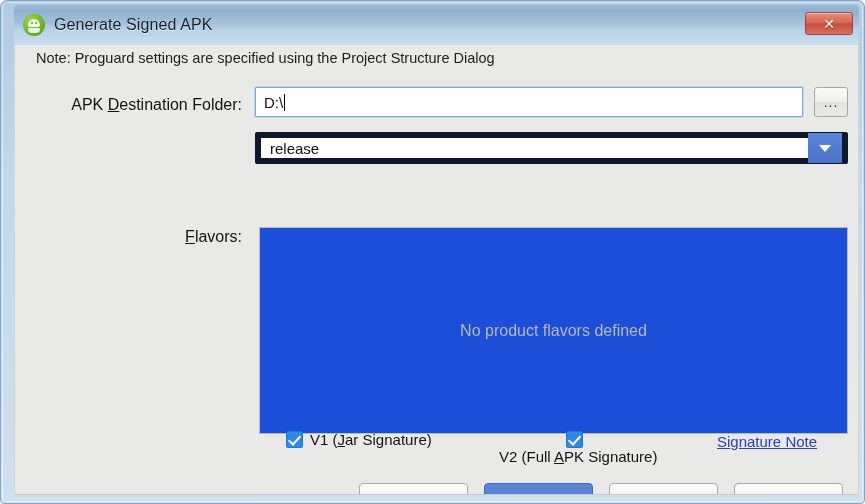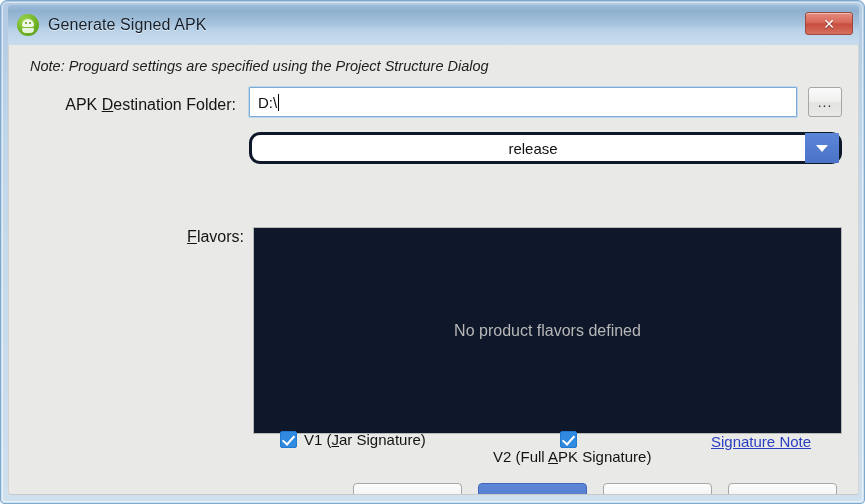--- a/index.html
+++ b/index.html
@@ -18,21 +18,21 @@
   
   #window-frame {
     position: absolute;
     left: 0; top: 0;
     width: 865px;
     height: 504px;
     box-sizing: border-box;
     background: linear-gradient(180deg, #b2cbe3 0%, #c3d8ea 35%, #cfe0ef 100%);
     border: 1px solid #7fa8cd;
     border-radius: 7px 7px 4px 4px;
-    padding: 4px 5px 5px 7px;
+    padding: 4px 5px 5px 13px;
   }
   #window-frame::before {
     
     content: "";
     position: absolute;
     left: 1px; top: 1px; right: 1px; bottom: 1px;
     border-radius: 6px 6px 3px 3px;
     border: 1px solid rgba(255,255,255,0.55);
     pointer-events: none;
   }
@@ -136,25 +136,24 @@
     border-bottom: 1px solid #c9c9c7;
     border-radius: 0 0 3px 3px;
     box-sizing: border-box;
     overflow: hidden;
   }
 
   
   #note-row {
     position: absolute;
     left: 21px;
-    top: 13px;
+    top: 5px;
     font-size: 14.5px;
     color: #1e1e1e;
     white-space: nowrap;
-    font-style: italic;
   }
 
   
   .form-label {
     position: absolute;
     font-size: 16px;
     color: #141414;
     white-space: nowrap;
     text-align: right;
   }
@@ -216,26 +215,25 @@
     width: 206px;
   }
   #build-combo {
     position: absolute;
     left: 240px;
     top: 87px;
     width: 593px;
     height: 32px;
     box-sizing: border-box;
     background: #ffffff;
-    border: 3px solid #0f172a;
-    border-radius: 11px;
-    display: flex;
-    align-items: center;
-    cursor: pointer;
-    text-align: center;
+    border: 6px solid #0f172a;
+    border-radius: 2px;
+    display: flex;
+    align-items: center;
+    cursor: pointer;
   }
   #build-combo-value {
     padding-left: 9px;
     font-size: 15px;
     color: #101010;
     flex: 1 1 auto;
   }
   #build-combo-arrow {
     width: 34px;
     height: 30px;
@@ -248,32 +246,32 @@
   }
   #build-combo-arrow .tri {
     width: 0; height: 0;
     border-left: 6px solid transparent;
     border-right: 6px solid transparent;
     border-top: 7px solid #ffffff;
   }
 
   
   #flavors-label {
-    left: 29px;
+    left: 21px;
     top: 183px;
     width: 206px;
   }
   #flavors-panel {
     position: absolute;
     left: 244px;
     top: 182px;
     width: 589px;
     height: 207px;
     box-sizing: border-box;
-    background: #0f172a;
+    background: #1d4ed8;
     border: 1px solid #b9b9b7;
     display: flex;
     align-items: center;
     justify-content: center;
   }
   #flavors-empty {
     font-size: 16px;
     color: #b7b7b7;
   }
 

